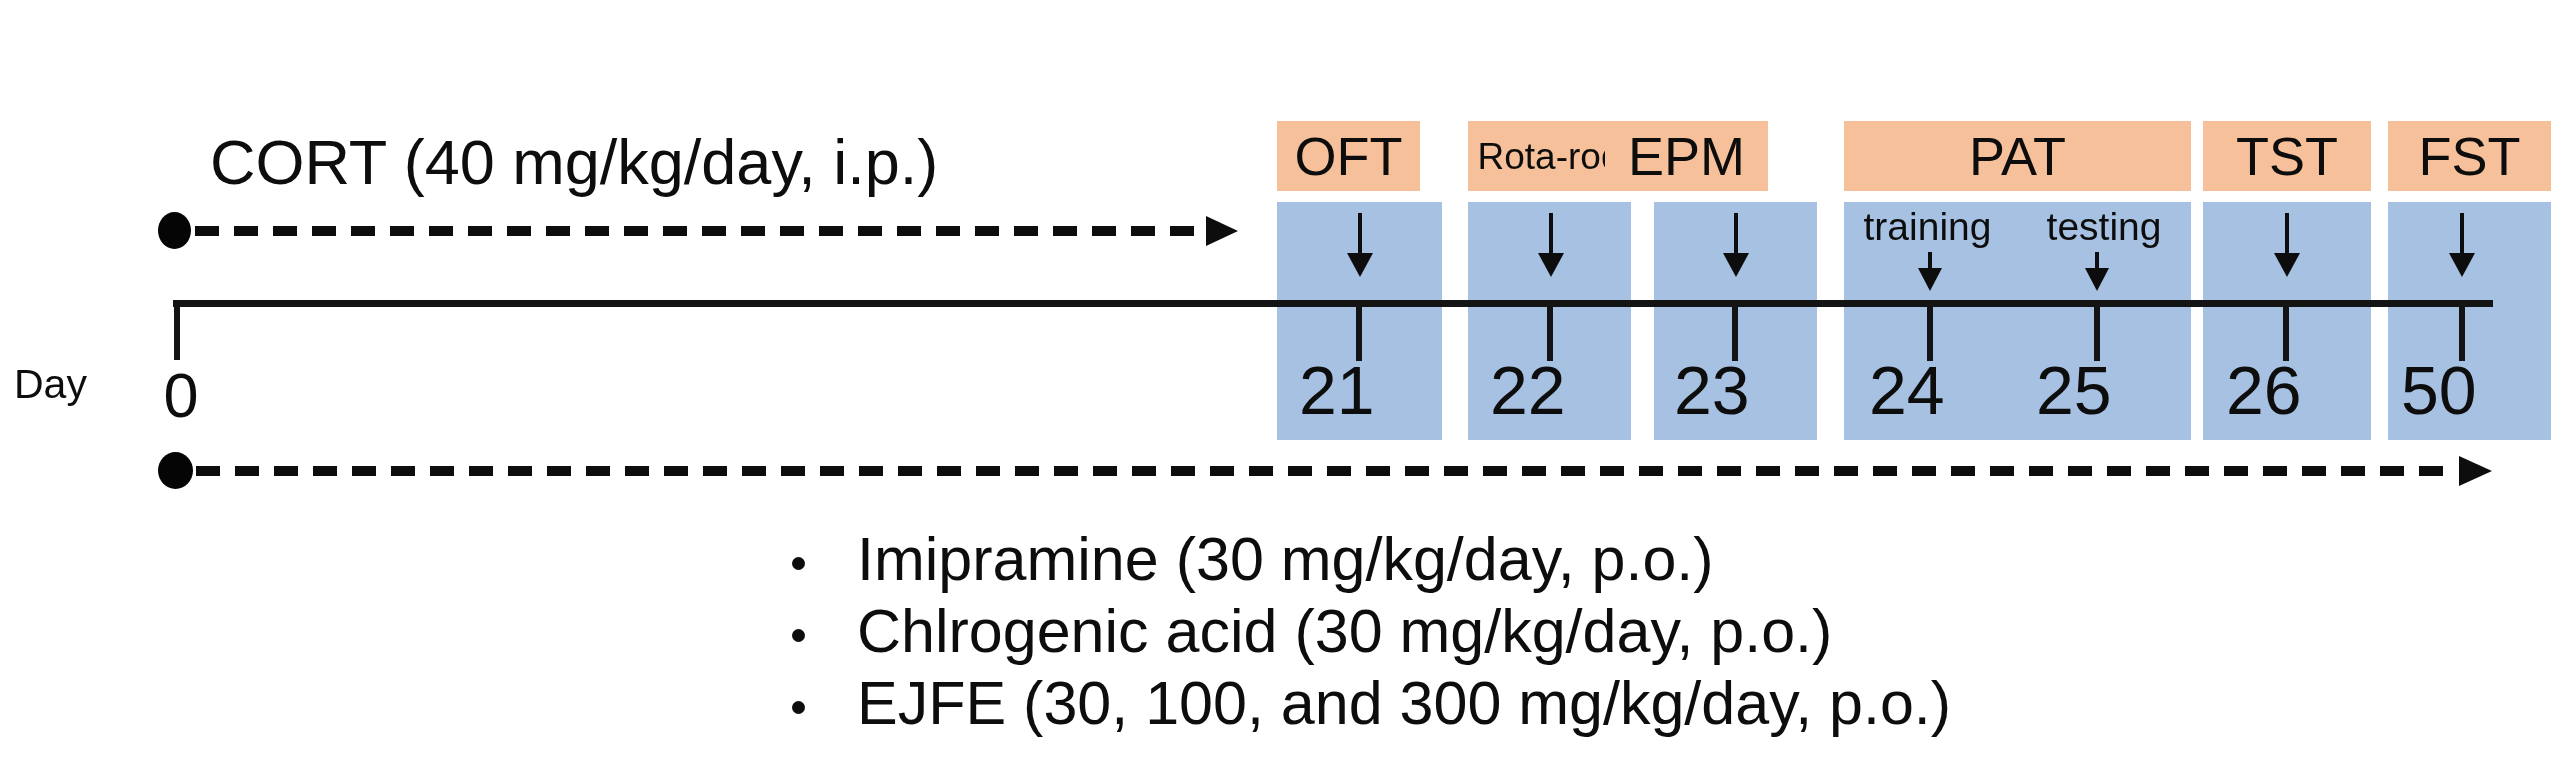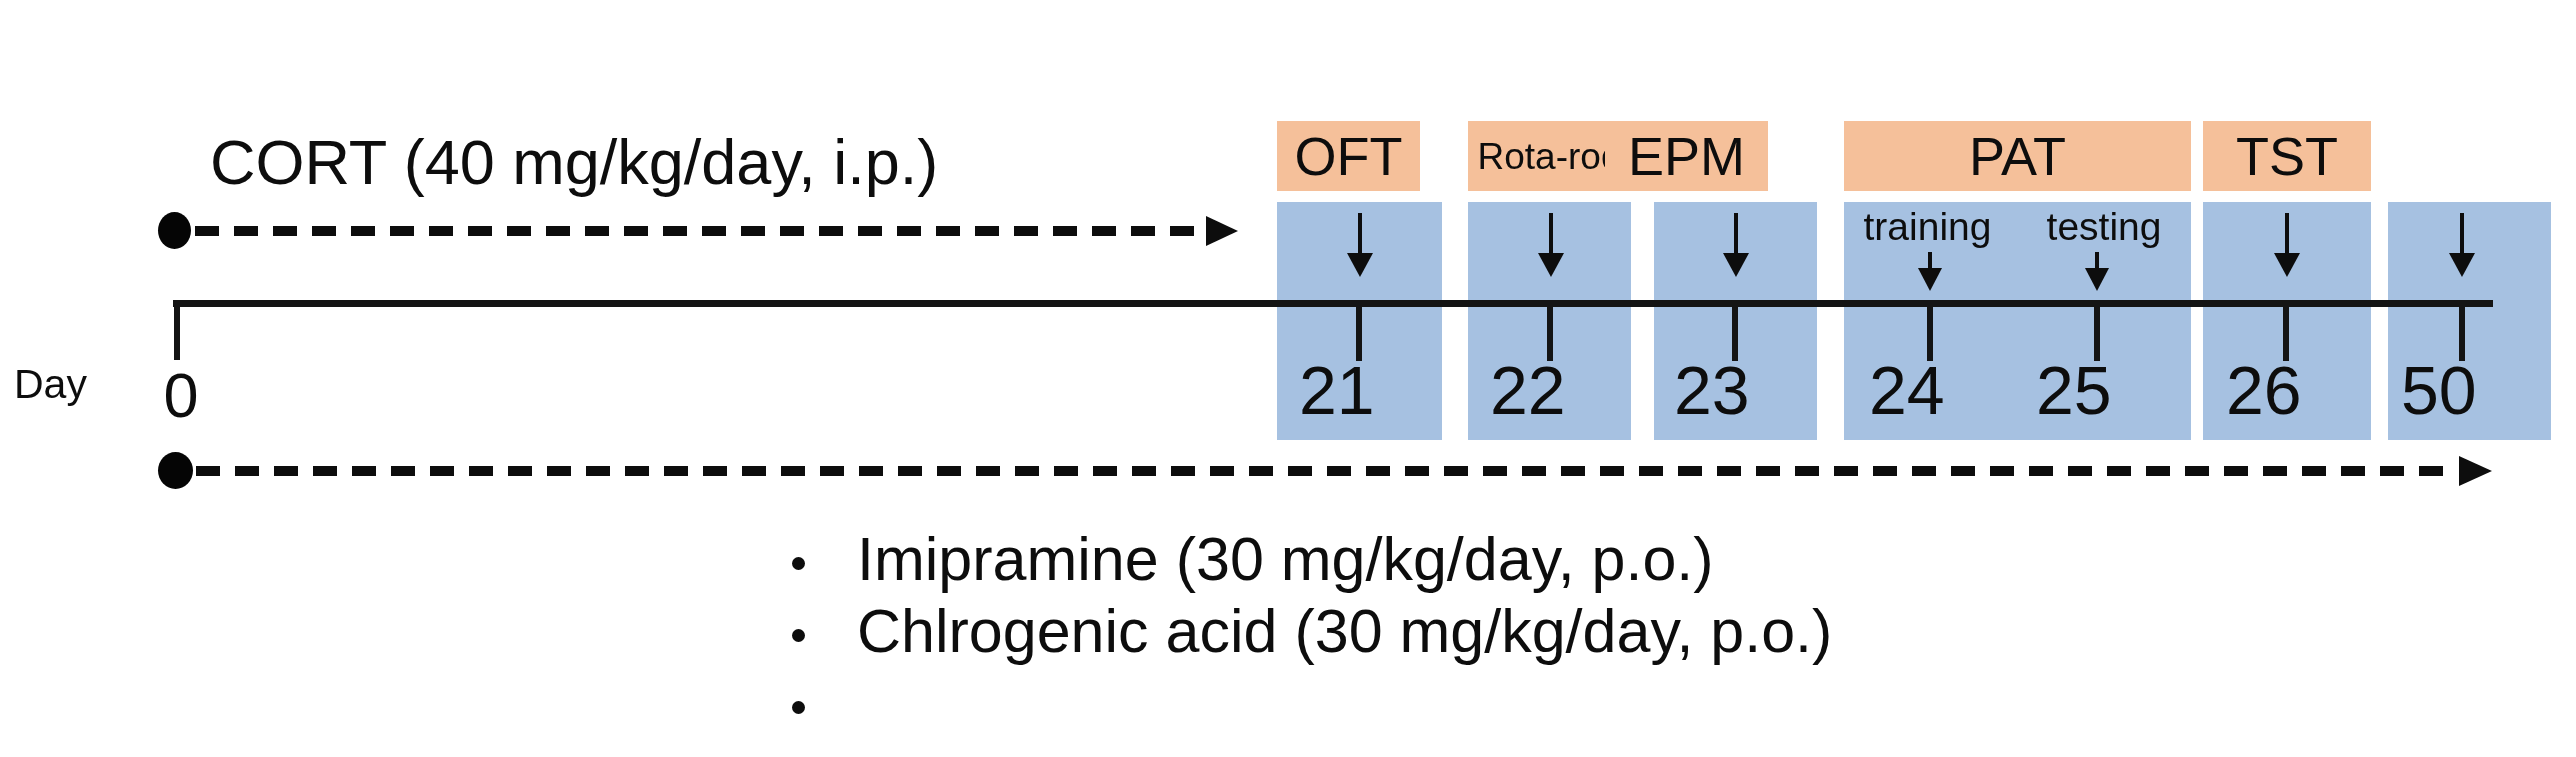--- a/index.html
+++ b/index.html
@@ -60,20 +60,23 @@
       <span>Rota-rod</span>
     </div>
   <div class="test-box" style="left:1605px;width:163px;">
       <span>EPM</span>
     </div>
   <div class="test-box" style="left:1844px;width:347px;">
       <span>PAT</span>
     </div>
   <div class="test-box" style="left:2203px;width:168px;">
       <span>TST</span>
+    </div>
+  <div class="test-box" style="left:2388px;width:163px;">
+      <span>FST</span>
     </div>
 
   <div class="day-box" style="left:1277px;width:165px;"></div>
   <div class="day-box" style="left:1468px;width:163px;"></div>
   <div class="day-box" style="left:1654px;width:163px;"></div>
   <div class="day-box" style="left:1844px;width:347px;"></div>
   <div class="day-box" style="left:2203px;width:168px;"></div>
   <div class="day-box" style="left:2388px;width:163px;"></div>
 
   <div class="arrow" style="left:1347px;">
@@ -131,15 +134,16 @@
   <div class="dot" style="left:158px;top:452px;width:35px;height:37px;"></div>
   <div class="dash-line" style="left:196px;top:466px;width:2262px;"></div>
   <div class="ah-right" style="left:2459px;top:456px;border-left:33px solid #0d0d0d;"></div>
 
 
   <div class="bullet" style="left:792px;top:557px;"></div>
   <div class="bullet" style="left:792px;top:629px;"></div>
   <div class="bullet" style="left:792px;top:701px;"></div>
   <div class="txt" style="left:857px;top:529px;font-size:61px;">Imipramine (30 mg/kg/day, p.o.)</div>
   <div class="txt" style="left:857px;top:601px;font-size:61px;">Chlrogenic acid (30 mg/kg/day, p.o.)</div>
+  <div class="txt" style="left:857px;top:673px;font-size:61px;">EJFE (30, 100, and 300 mg/kg/day, p.o.)</div>
 
 </div>
 
 
 </body></html>

